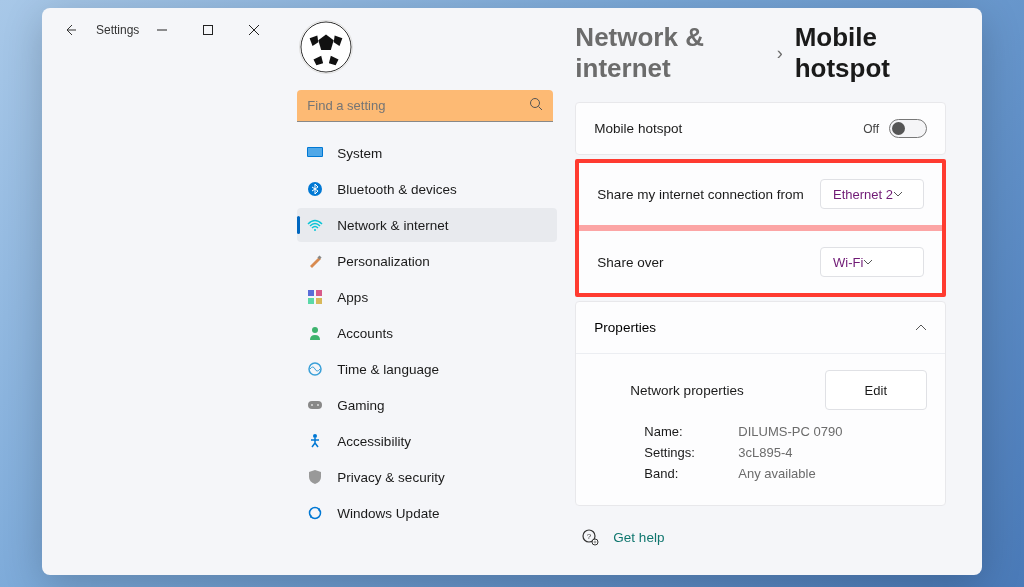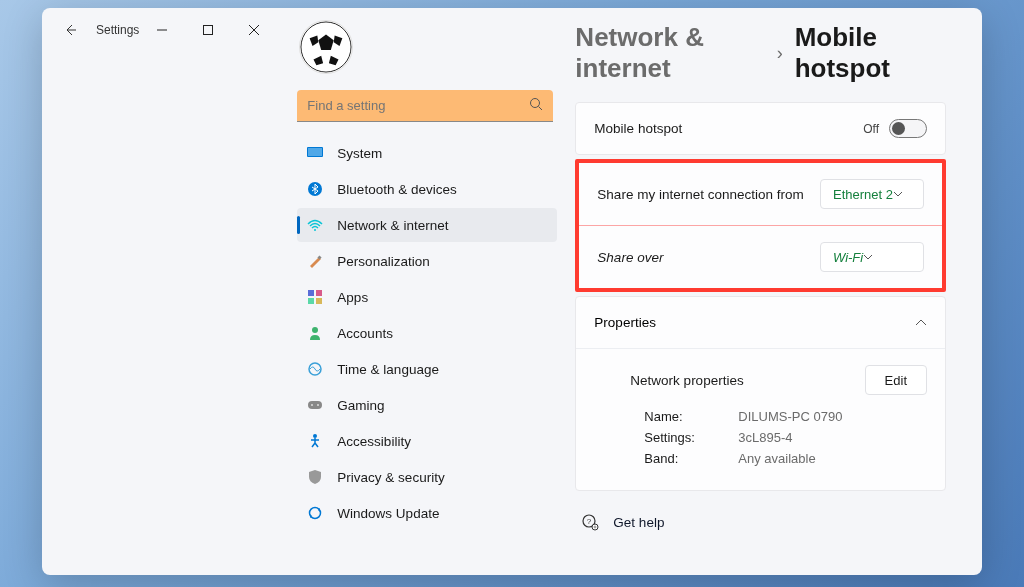--- a/index.html
+++ b/index.html
@@ -148,21 +148,21 @@
   border-radius: 4px;
   margin-bottom: 4px;
 }
 .row {
   display: flex;
   align-items: center;
   padding: 16px 18px;
   font-size: 13.5px;
   color: #1a1a1a;
 }
-.row + .row { border-top: 1px solid #fca5a5; font-style: italic; }
+.row + .row { border-top: 6px solid #fca5a5; }
 .row-label { flex: 1; }
 .toggle-label { font-size: 12px; color: #444; margin-right: 10px; }
 .toggle {
   width: 38px;
   height: 19px;
   border-radius: 10px;
   border: 1px solid #777;
   background: #f5f5f7;
   position: relative;
 }
@@ -178,59 +178,59 @@
 .dropdown {
   min-width: 104px;
   height: 30px;
   border: 1px solid #e0e1e5;
   border-radius: 4px;
   background: #fff;
   display: flex;
   align-items: center;
   padding: 0 8px 0 12px;
   font-size: 13px;
-  color: #15803d;
+  color: #701a75;
 }
 .highlight-box {
   border: 4px solid #ff3b30;
   border-radius: 2px;
   margin-bottom: 4px;
 }
 .highlight-box .panel { border: none; margin: 0; border-radius: 0; }
 .props-header {
   display: flex;
   align-items: center;
   padding: 18px 18px;
   font-size: 13.5px;
 }
 .props-header .chev { margin-left: auto; color: #555; }
 .props-body { border-top: 1px solid #eceef2; padding: 16px 18px 18px 54px; }
 .props-top { display: flex; align-items: center; margin-bottom: 14px; }
 .props-title { font-size: 13.5px; color: #1a1a1a; }
 .edit-btn {
   margin-left: auto;
-  height: 30px;
-  padding: 0 19px;
+  height: 40px;
+  padding: 0 39px;
   border: 1px solid #e0e1e5;
   border-radius: 4px;
   background: #fff;
   font-size: 13px;
   color: #1a1a1a;
 }
 .prop-row { display: flex; gap: 20px; font-size: 13px; margin-bottom: 6px; padding-left: 14px; }
 .prop-key { width: 74px; color: #1a1a1a; }
 .prop-val { color: #6b6b6b; }
 .help-row {
   display: flex;
   align-items: center;
   gap: 14px;
   padding: 18px 6px;
 }
 .help-icon { width: 18px; height: 18px; position: relative; }
-.help-link { color: #0f172a; font-size: 13.5px; }
+.help-link { color: #0f766e; font-size: 13.5px; }
 </style>
 </head>
 <body>
 
 <div class="window">
   <div class="titlebar">
     <div class="back-btn">
       <svg width="16" height="16" viewBox="0 0 16 16">
           <path d="M10 3 L5 8 L10 13" stroke="#333" stroke-width="1" fill="none"></path>
           <path d="M5 8 H14" stroke="#333" stroke-width="1"></path>

